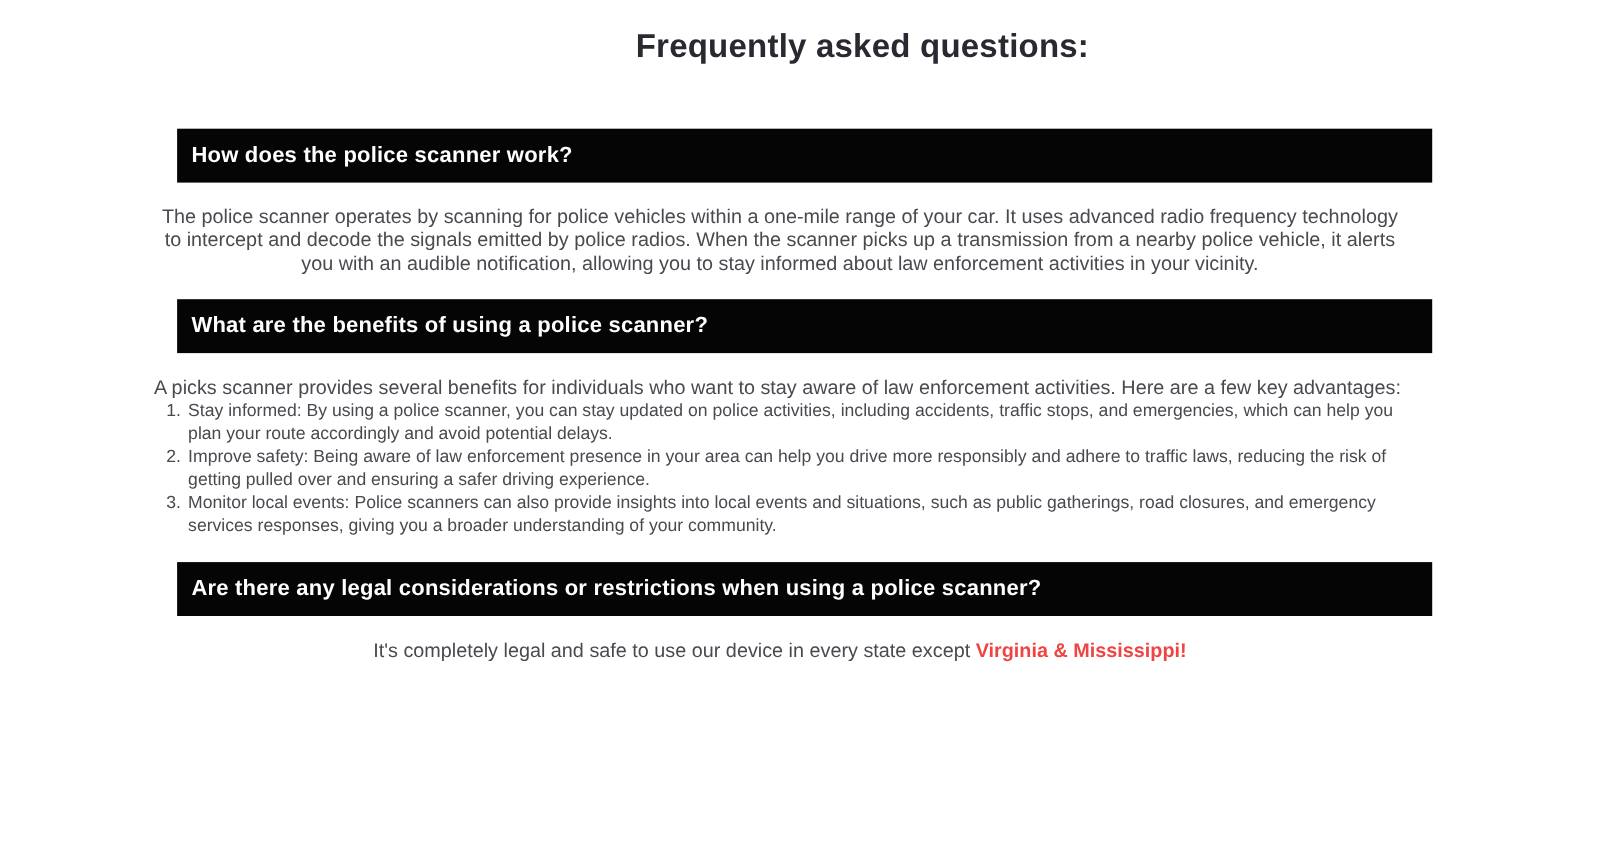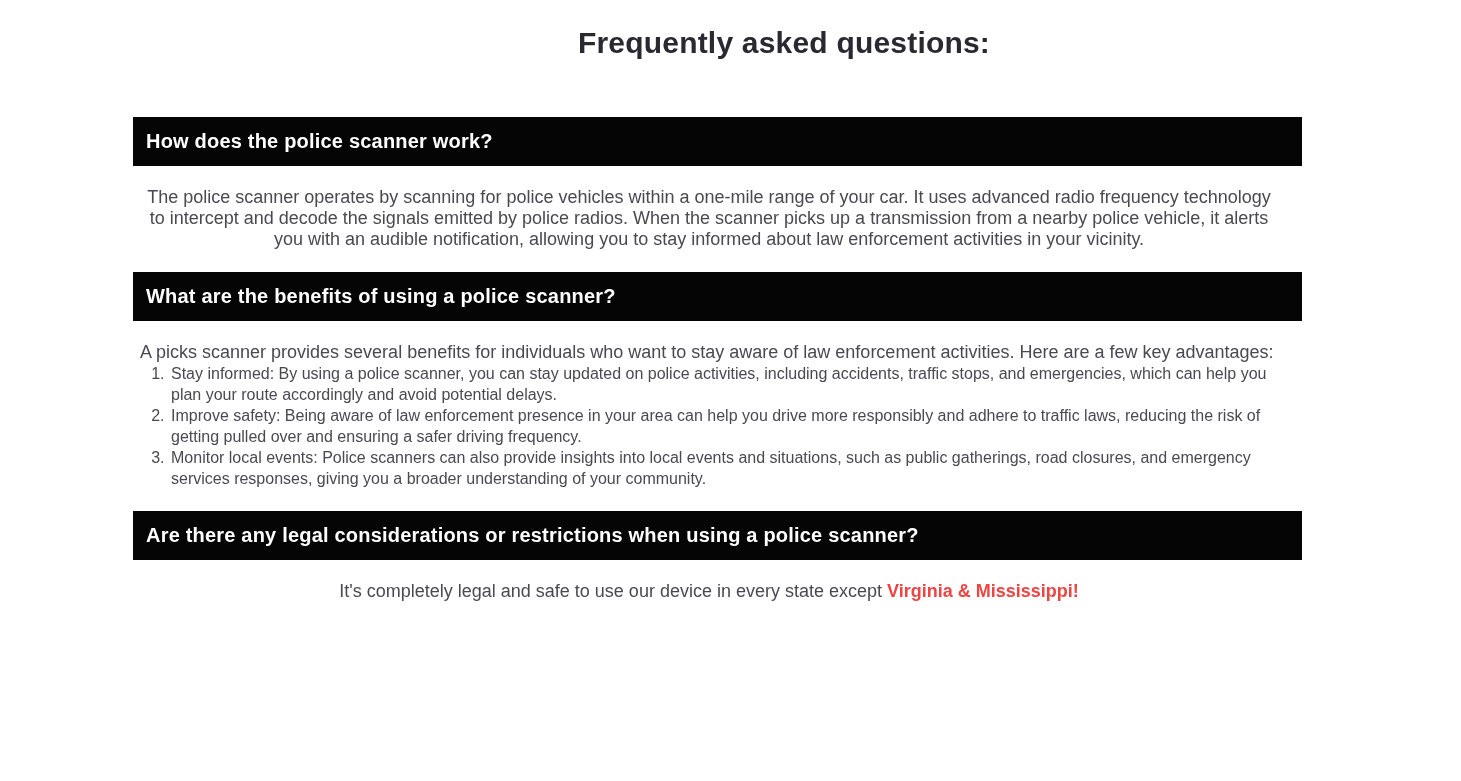--- a/index.html
+++ b/index.html
@@ -33,20 +33,21 @@
     width: 1169px;
   }
   .qbar {
     height: 49px;
     background: #050505;
     color: #ffffff;
     display: flex;
     align-items: center;
     padding-left: 13px;
     box-sizing: border-box;
+    margin-left: 28px;
   }
   .qbar span {
     font-size: 20px;
     font-weight: 700;
     letter-spacing: 0.2px;
   }
   .answer {
     margin: 21px 24px 22px 7px;
     font-size: 18px;
     line-height: 21px;
@@ -90,21 +91,21 @@
       <p class="answer">The police scanner operates by scanning for police vehicles within a one-mile range of your car. It uses advanced radio frequency technology to intercept and decode the signals emitted by police radios. When the scanner picks up a transmission from a nearby police vehicle, it alerts you with an audible notification, allowing you to stay informed about law enforcement activities in your vicinity.</p>
     </section>
 
     <section>
       <div class="qbar">
         <span>What are the benefits of using a police scanner?</span>
       </div>
       <p class="answer-intro">A picks scanner provides several benefits for individuals who want to stay aware of law enforcement activities. Here are a few key advantages:</p>
       <ol class="answer-list">
         <li>Stay informed: By using a police scanner, you can stay updated on police activities, including accidents, traffic stops, and emergencies, which can help you plan your route accordingly and avoid potential delays.</li>
-        <li>Improve safety: Being aware of law enforcement presence in your area can help you drive more responsibly and adhere to traffic laws, reducing the risk of getting pulled over and ensuring a safer driving frequency.</li>
+        <li>Improve safety: Being aware of law enforcement presence in your area can help you drive more responsibly and adhere to traffic laws, reducing the risk of getting pulled over and ensuring a safer driving experience.</li>
         <li>Monitor local events: Police scanners can also provide insights into local events and situations, such as public gatherings, road closures, and emergency services responses, giving you a broader understanding of your community.</li>
       </ol>
     </section>
 
 
     <section>
       <div class="qbar">
         <span>Are there any legal considerations or restrictions when using a police scanner?</span>
       </div>
       <p class="answer"><span>It's completely legal and safe to use our device in every state except </span><strong>Virginia &amp; Mississippi!</strong></p>

